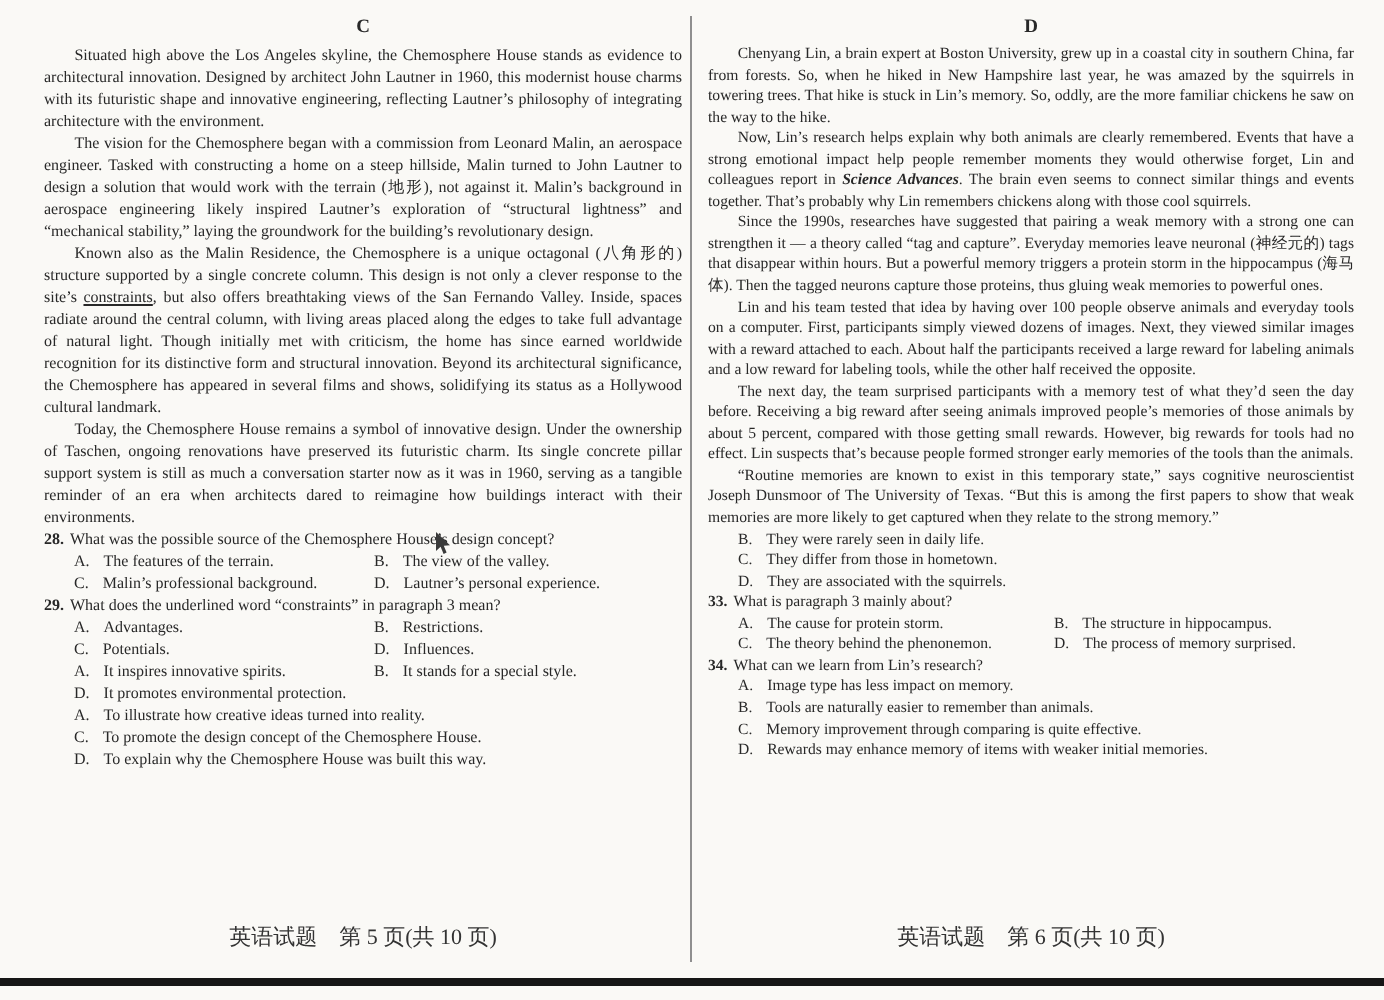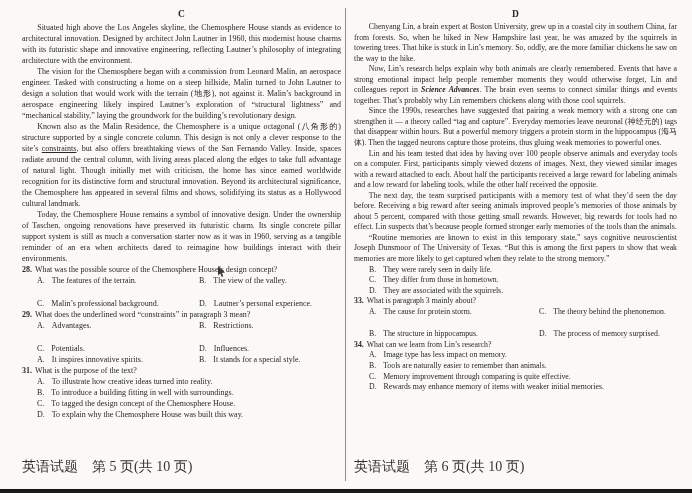--- a/index.html
+++ b/index.html
@@ -16,27 +16,27 @@
   .page-right{left:354px;width:323px;}
   .sec-head{text-align:center;font-weight:bold;font-size:9.5px;line-height:11px;margin-bottom:2px;}
   .passage,.questions{font-size:8px;line-height:11px;text-align:justify;}
   .page-right .passage,.page-right .questions{font-size:7.8px;line-height:10.55px;}
   .para{text-indent:1.9em;}
   .ul{text-decoration:underline;}
   .it{font-style:italic;font-weight:bold;}
   .q-head{padding-left:13px;text-indent:-13px;text-align:left;}
   .q-num{font-weight:bold;margin-right:3px;}
   .opts{padding-left:15px;text-align:left;}
-  .opts-2{display:grid;grid-template-columns:150px 1fr;gap:12px;}
+  .opts-2{display:grid;grid-template-columns:150px 1fr;}
   .page-right .opts-2{grid-template-columns:158px 1fr;}
   .opt{text-align:left;}
   .opt-label{margin-right:7px;}
   .footer{
     position:absolute;left:0;right:0;bottom:9px;
-    font-size:14px;color:#333;
+    text-align:center;font-size:11px;color:#333;
     white-space:pre;
   }
   .divider{position:absolute;left:345px;top:8px;width:1px;height:473px;background:#8f8f8f;}
   .bottom-bar{position:absolute;left:0px;top:489px;width:692px;height:4px;background:#161616;}
   .cursor{position:absolute;left:217px;top:266px;width:9px;height:12px;}
 </style>
 </head>
 <body>
 
 <div class="sheet">
@@ -60,26 +60,25 @@
         <div class="q-head"><span class="q-num">29.</span><span>What does the underlined word “constraints” in paragraph 3 mean?</span></div>
         <div class="opts opts-2">
           <div class="opt"><span class="opt-label">A.</span><span>Advantages.</span></div>
           <div class="opt"><span class="opt-label">B.</span><span>Restrictions.</span></div>
           <div class="opt"><span class="opt-label">C.</span><span>Potentials.</span></div>
           <div class="opt"><span class="opt-label">D.</span><span>Influences.</span></div>
         </div>
         <div class="opts opts-2">
           <div class="opt"><span class="opt-label">A.</span><span>It inspires innovative spirits.</span></div>
           <div class="opt"><span class="opt-label">B.</span><span>It stands for a special style.</span></div>
+          <div class="opt"><span class="opt-label">D.</span><span>It promotes environmental protection.</span></div>
         </div>
-        <div class="q-head"><span class="q-num">31.</span><span>What is the purpose of the text?</span></div>
         <div class="opts opts-1">
           <div class="opt"><span class="opt-label">A.</span><span>To illustrate how creative ideas turned into reality.</span></div>
-          <div class="opt"><span class="opt-label">B.</span><span>To introduce a building fitting in well with surroundings.</span></div>
-          <div class="opt"><span class="opt-label">C.</span><span>To tagged the design concept of the Chemosphere House.</span></div>
+          <div class="opt"><span class="opt-label">C.</span><span>To promote the design concept of the Chemosphere House.</span></div>
           <div class="opt"><span class="opt-label">D.</span><span>To explain why the Chemosphere House was built this way.</span></div>
         </div>
       </div>
     <div class="footer">英语试题　第 5 页(共 10 页)</div>
   </section>
 
   <section class="page page-right">
     <div class="sec-head">D</div>
     <div class="passage">
         <div class="para"><span>Chenyang Lin, a brain expert at Boston University, grew up in a coastal city in southern China, far from forests. So, when he hiked in New Hampshire last year, he was amazed by the squirrels in towering trees. That hike is stuck in Lin’s memory. So, oddly, are the more familiar chickens he saw on the way to the hike.</span></div>
@@ -91,22 +90,22 @@
       </div>
     <div class="questions">
         <div class="opts opts-1">
           <div class="opt"><span class="opt-label">B.</span><span>They were rarely seen in daily life.</span></div>
           <div class="opt"><span class="opt-label">C.</span><span>They differ from those in hometown.</span></div>
           <div class="opt"><span class="opt-label">D.</span><span>They are associated with the squirrels.</span></div>
         </div>
         <div class="q-head"><span class="q-num">33.</span><span>What is paragraph 3 mainly about?</span></div>
         <div class="opts opts-2">
           <div class="opt"><span class="opt-label">A.</span><span>The cause for protein storm.</span></div>
+          <div class="opt"><span class="opt-label">B.</span><span>The structure in hippocampus.</span></div>
           <div class="opt"><span class="opt-label">C.</span><span>The theory behind the phenonemon.</span></div>
-          <div class="opt"><span class="opt-label">B.</span><span>The structure in hippocampus.</span></div>
           <div class="opt"><span class="opt-label">D.</span><span>The process of memory surprised.</span></div>
         </div>
         <div class="q-head"><span class="q-num">34.</span><span>What can we learn from Lin’s research?</span></div>
         <div class="opts opts-1">
           <div class="opt"><span class="opt-label">A.</span><span>Image type has less impact on memory.</span></div>
           <div class="opt"><span class="opt-label">B.</span><span>Tools are naturally easier to remember than animals.</span></div>
           <div class="opt"><span class="opt-label">C.</span><span>Memory improvement through comparing is quite effective.</span></div>
           <div class="opt"><span class="opt-label">D.</span><span>Rewards may enhance memory of items with weaker initial memories.</span></div>
         </div>
       </div>

